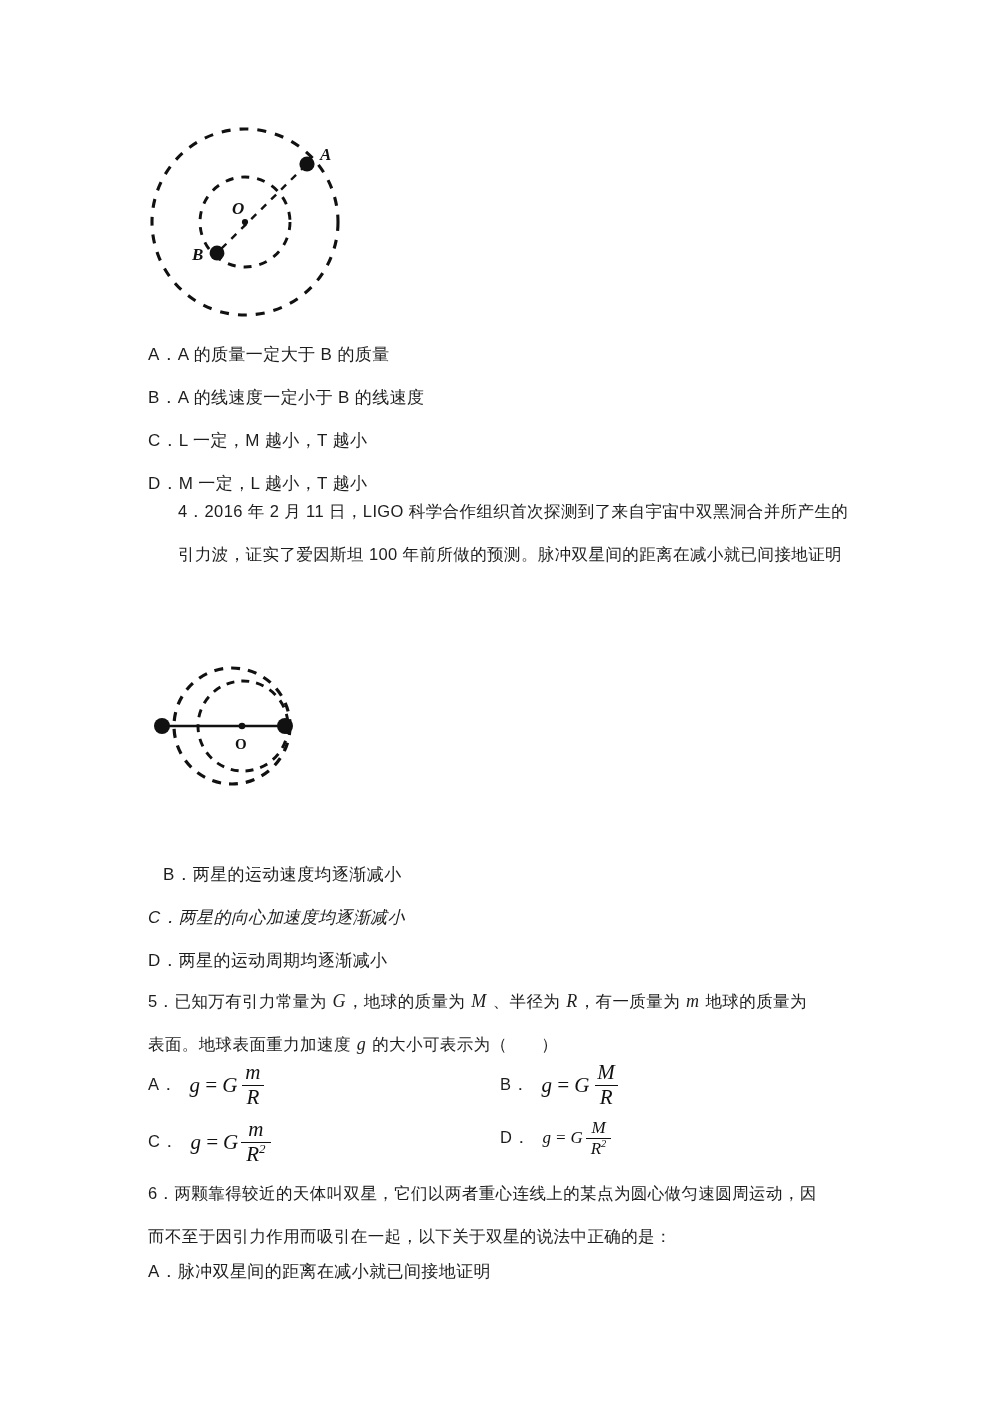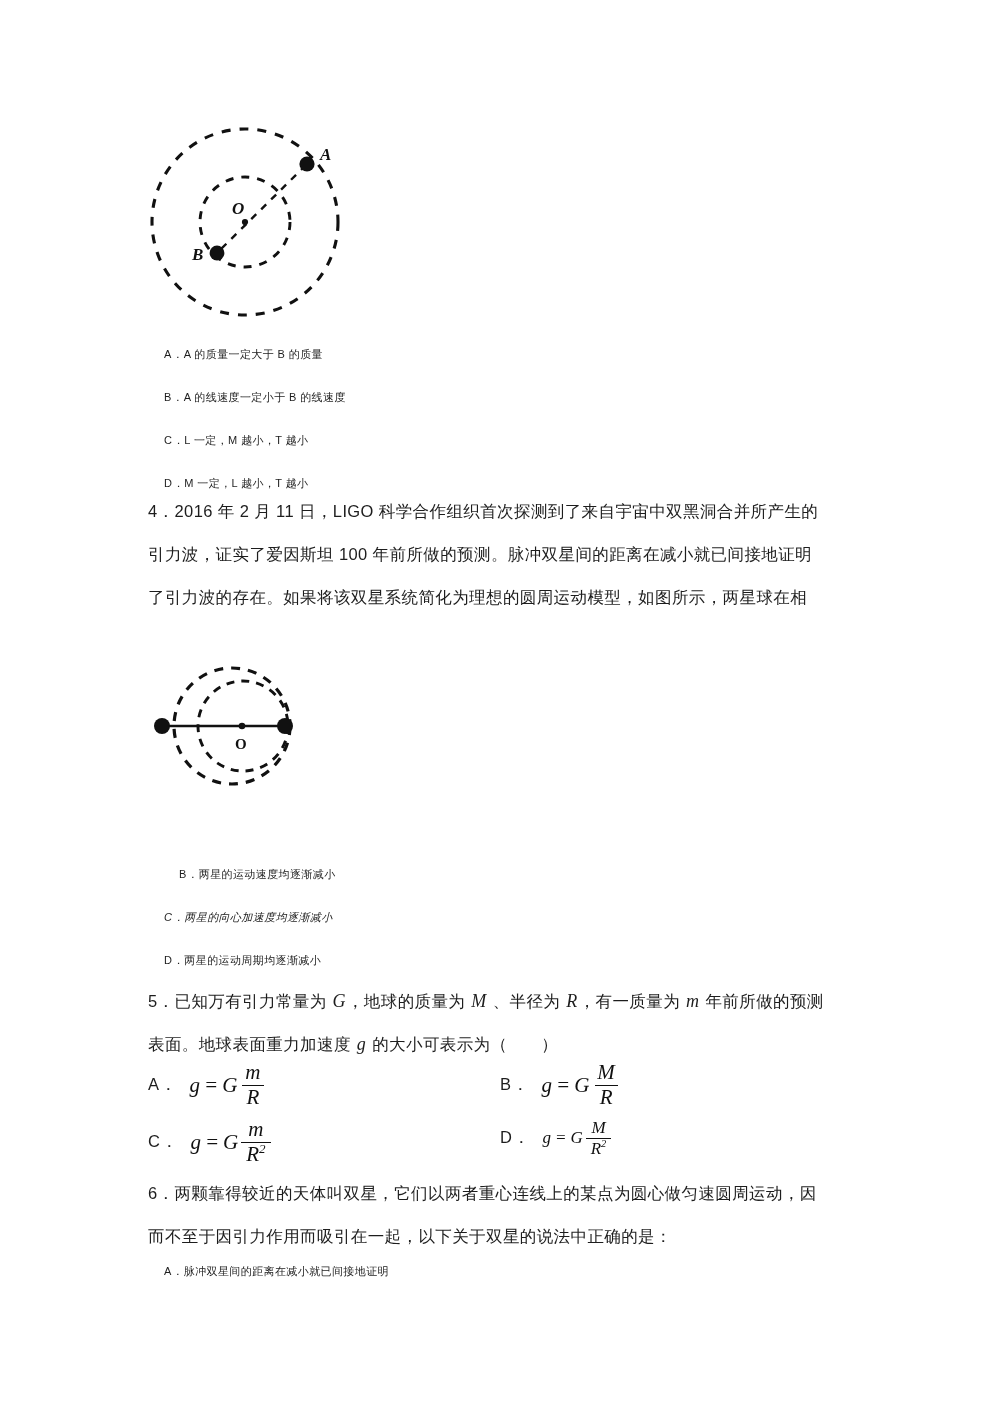--- a/index.html
+++ b/index.html
@@ -32,22 +32,22 @@
   }
   .qline {
     font-size: 16.5px;
     line-height: 43px;
     letter-spacing: 0.4px;
     white-space: nowrap;
     color: #1d1d1d;
   }
   .opt {
     position: absolute;
-    left: 164px;
-    font-size: 11px;
+    left: 148px;
+    font-size: 17px;
     line-height: 43px;
     white-space: nowrap;
     letter-spacing: 0.4px;
     color: #1d1d1d;
     text-align: right;
   }
   .opt .lab {
     letter-spacing: 1px;
   }
 
@@ -167,24 +167,23 @@
   <div class="opt" style="top:376px;">
     <span class="lab">B</span><span>．A 的线速度一定小于 B 的线速度</span>
   </div>
   <div class="opt" style="top:419px;">
     <span class="lab">C</span><span>．L 一定，M 越小，T 越小</span>
   </div>
   <div class="opt" style="top:462px;">
     <span class="lab">D</span><span>．M 一定，L 越小，T 越小</span>
   </div>
 
-  <div class="qblock" style="top:490px;">
+  <div class="qblock" style="top:490px;margin-left:30px;">
     <div class="qline">4．2016 年 2 月 11 日，LIGO 科学合作组织首次探测到了来自宇宙中双黑洞合并所产生的</div>
     <div class="qline">引力波，证实了爱因斯坦 100 年前所做的预测。脉冲双星间的距离在减小就已间接地证明</div>
-    <div class="qline">了引力波的存在。如果将该双星系统简化为理想的圆周运动模型，如图所示，两星球在相</div>
   </div>
 
   <div class="figure" style="left:150px; top:655px; width:190px; height:150px;">
     <svg width="190" height="150" viewBox="0 0 190 150" xmlns="http://www.w3.org/2000/svg">
 
       <circle cx="82" cy="71" r="58" fill="none" stroke="#111" stroke-width="3.2" stroke-dasharray="9 8"></circle>
 
       <circle cx="93" cy="71" r="45" fill="none" stroke="#111" stroke-width="2.9" stroke-dasharray="8 7"></circle>
 
       <line x1="12" y1="71" x2="136" y2="71" stroke="#111" stroke-width="2.6"></line>
@@ -203,21 +202,21 @@
     <span class="lab">B</span><span>．两星的运动速度均逐渐减小</span>
   </div>
   <div class="opt" style="top:896px;font-style:italic;">
     <span class="lab">C</span><span>．两星的向心加速度均逐渐减小</span>
   </div>
   <div class="opt" style="top:939px;">
     <span class="lab">D</span><span>．两星的运动周期均逐渐减小</span>
   </div>
 
   <div class="qblock" style="top:980px;">
-    <div class="qline"><span>5．已知万有引力常量为 </span><span class="mv">G</span><span>，地球的质量为 </span><span class="mv">M</span><span> 、半径为 </span><span class="mv">R</span><span>，有一质量为 </span><span class="mv">m</span><span> 年前所做的预测</span></div>
+    <div class="qline"><span>5．已知万有引力常量为 </span><span class="mv">G</span><span>，地球的质量为 </span><span class="mv">M</span><span> 、半径为 </span><span class="mv">R</span><span>，有一质量为 </span><span class="mv">m</span><span> 地球的质量为</span></div>
     <div class="qline"><span>表面。地球表面重力加速度 </span><span class="mv">g</span><span> 的大小可表示为（　　）</span></div>
   </div>
 
   <div class="formula-row" style="top:1062px;">
     <div class="fcell col-a">
       <span class="lab">A．</span>
       <span class="eq">
         <span>g</span>
         <span class="op">=</span>
         <span>G</span>

